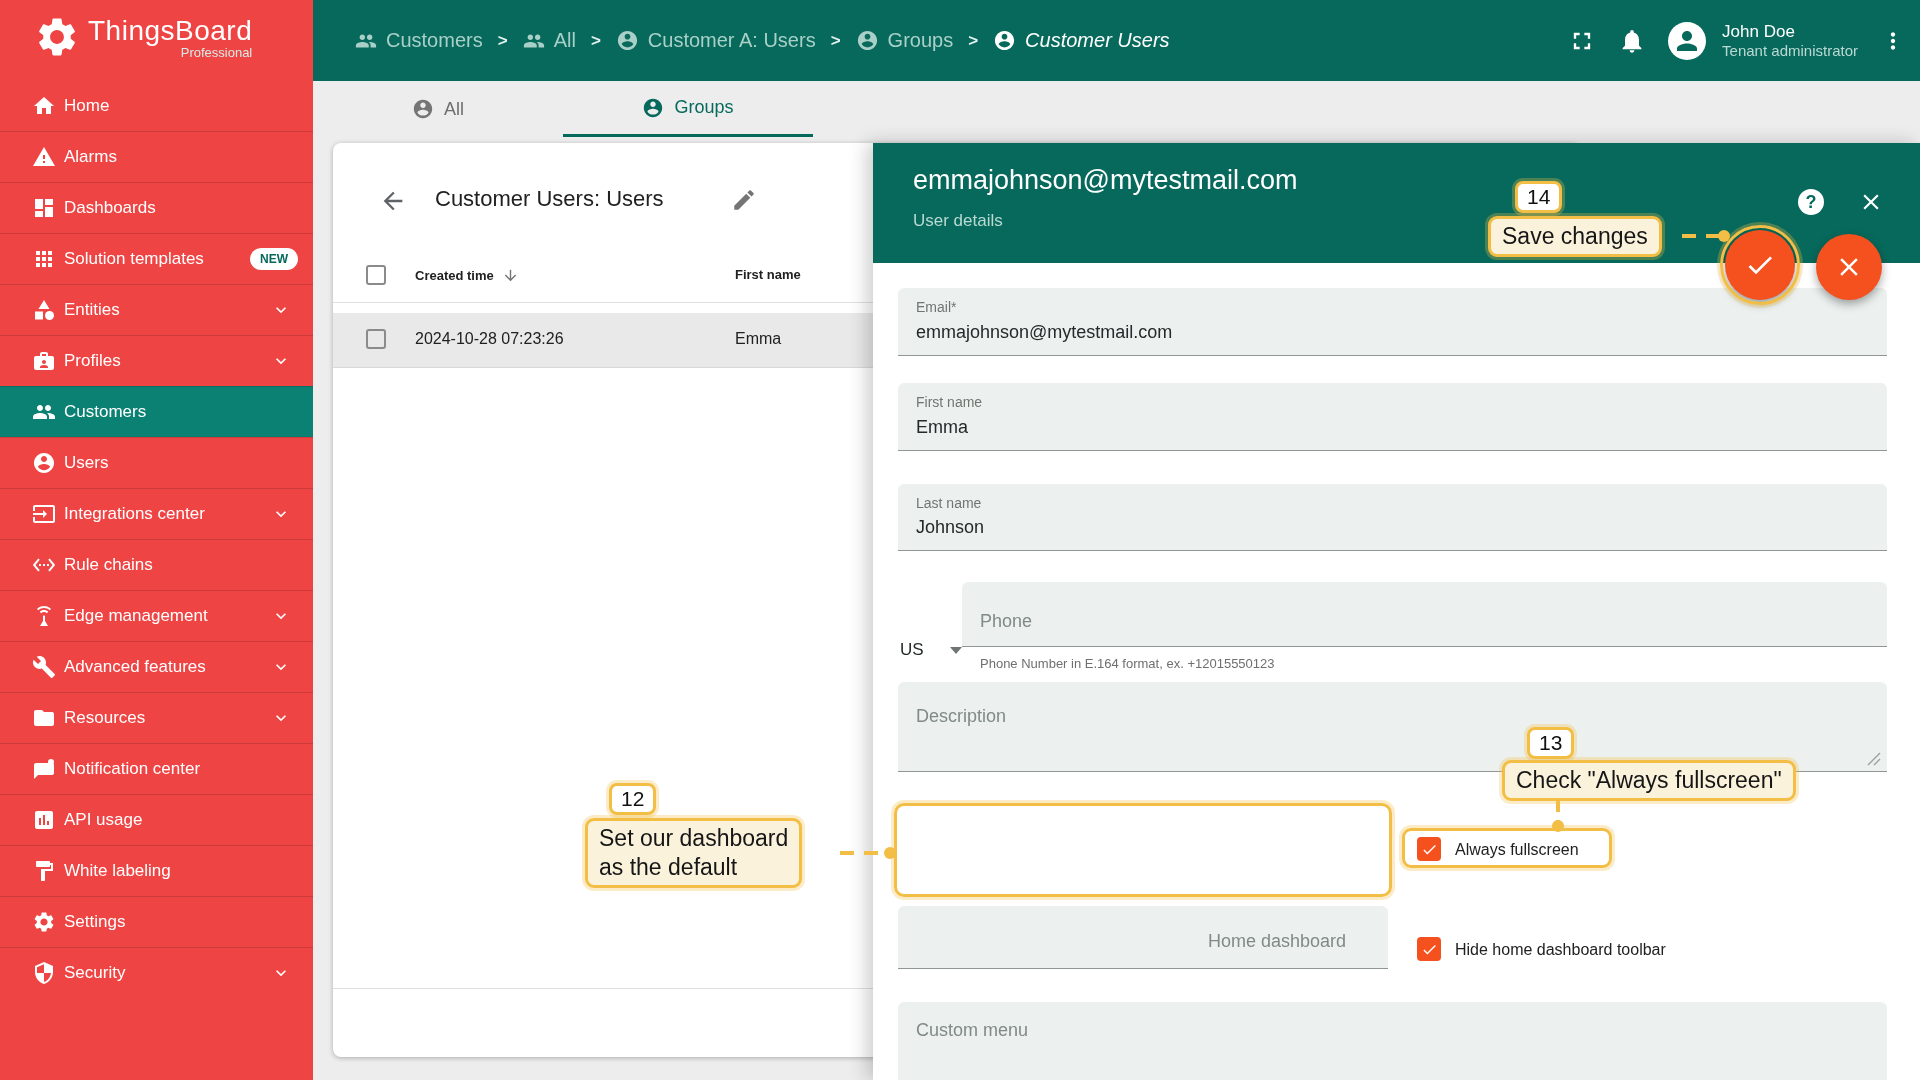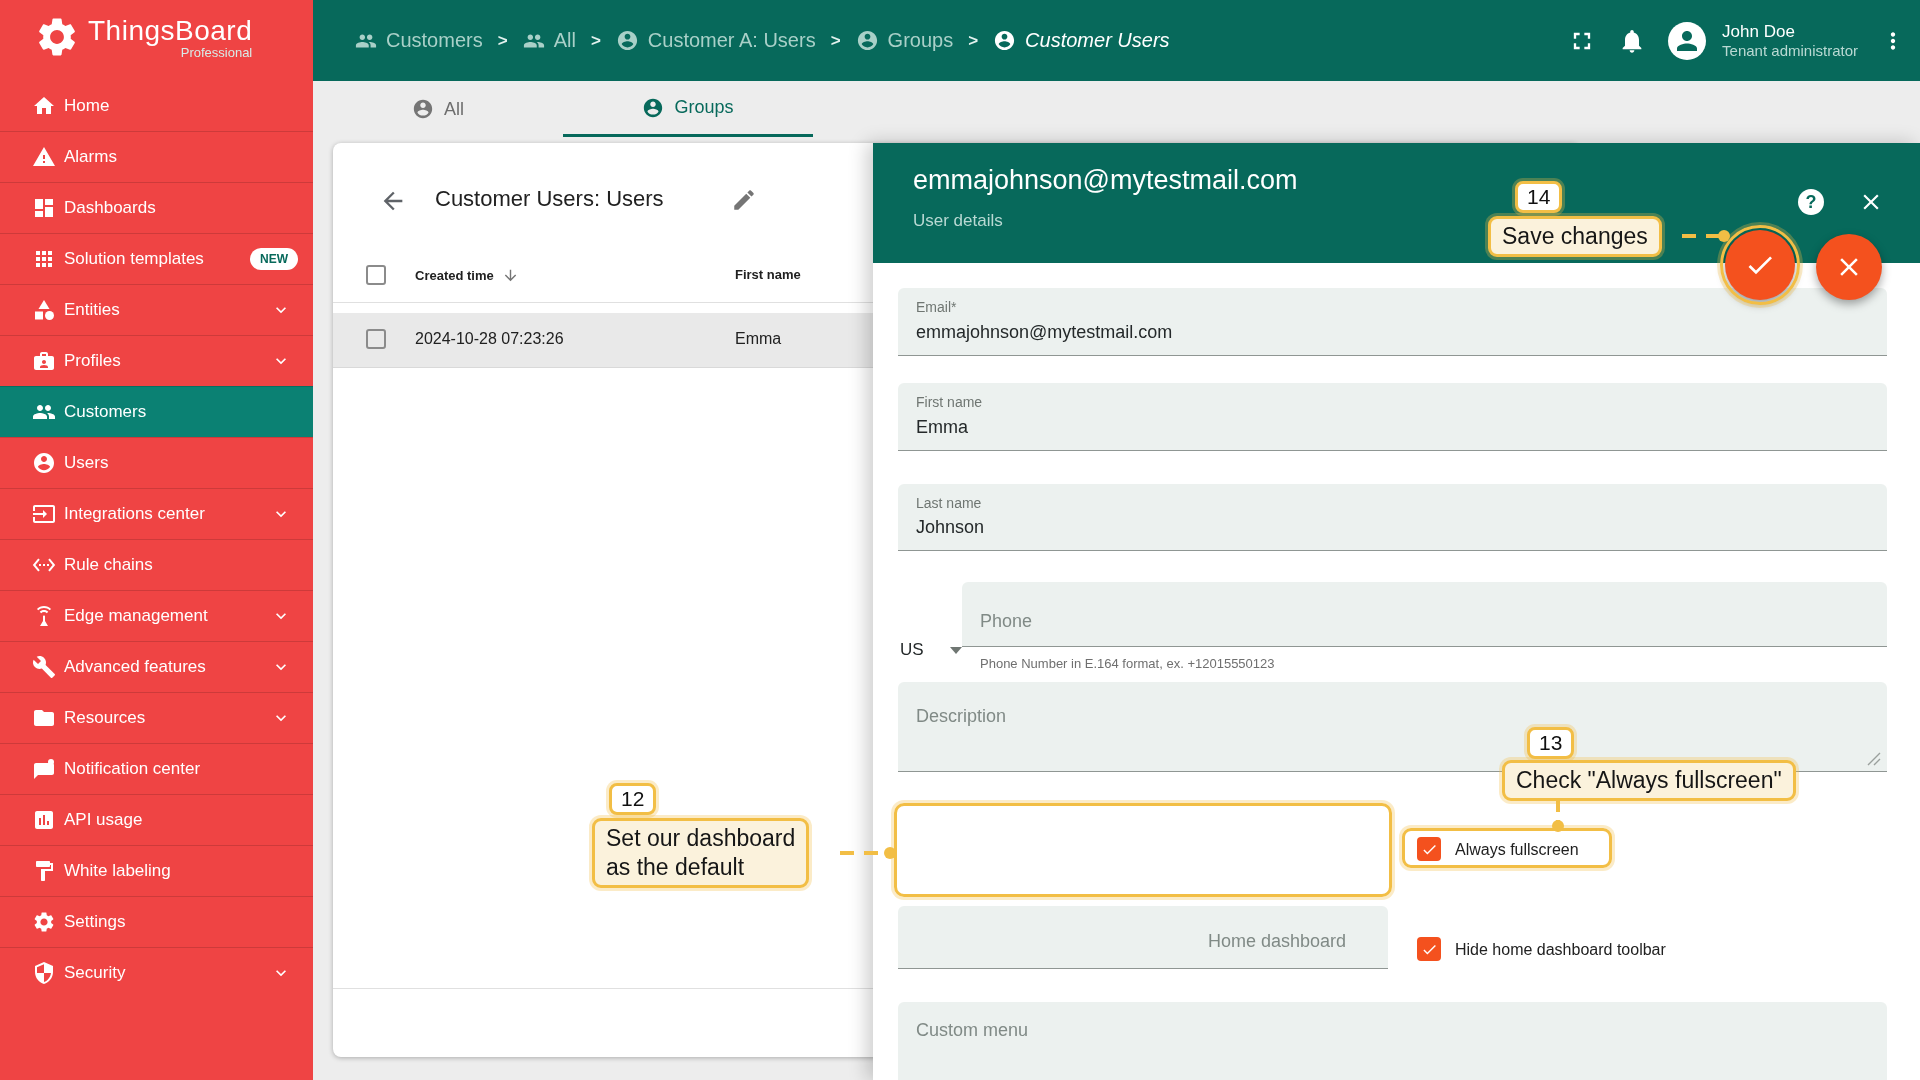--- a/index.html
+++ b/index.html
@@ -507,21 +507,21 @@
       <span class="fplaceholder" style="top:18px;text-align:center;">Custom menu</span>
     </div>
   </div>
 </div>
 
 <div class="anno-ring" style="left:894px; top:803px; width:498px; height:94px; border-radius:10px;"></div>
 <div class="anno-ring" style="left:1402px; top:828px; width:210px; height:40px; border-radius:9px;"></div>
 <div class="anno-ring" style="left:1720px; top:225px; width:80px; height:80px; border-radius:50%;"></div>
 
 <div class="anno-num" style="left:609px; top:783px;">12</div>
-<div class="anno-box" style="left:585px; top:818px;margin-left:7px;">
+<div class="anno-box" style="left:585px; top:818px;">
   <div>Set our dashboard</div>
   <div>as the default</div>
 </div>
 <div class="anno-dash-h" style="left:840px; top:851px; width:46px;"></div>
 <div class="anno-dot" style="left:884px; top:847px;"></div>
 
 <div class="anno-num" style="left:1527px; top:727px;">13</div>
 <div class="anno-box" style="left:1502px; top:760px;">Check "Always fullscreen"</div>
 <div class="anno-dash-v" style="left:1556px; top:800px; height:28px;"></div>
 <div class="anno-dot" style="left:1552px; top:820px;"></div>

